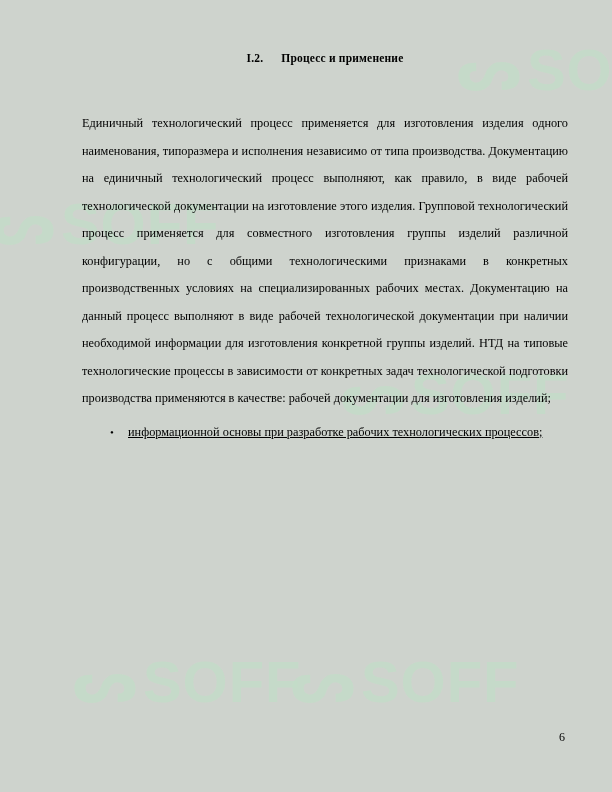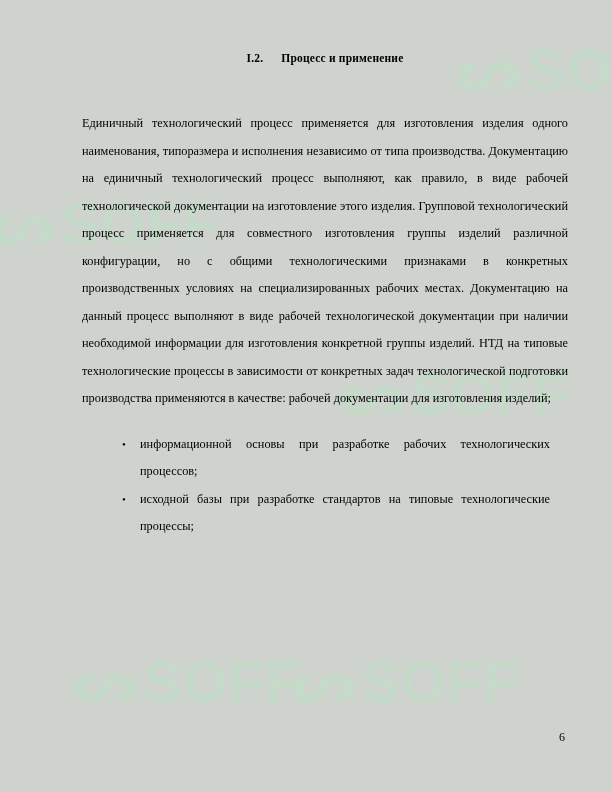--- a/index.html
+++ b/index.html
@@ -68,22 +68,23 @@
     font-size: 12.3px;
     line-height: 27.5px;
     text-align: justify;
     text-justify: inter-word;
     margin: 0;
     padding-right: 0px;
   }
 
   ul.bullets {
     list-style: none;
-    margin: 18px;
+    margin: 6px;
     padding: 0;
+    text-decoration: underline;
   }
   ul.bullets li {
     font-size: 12.3px;
     line-height: 27.5px;
     text-align: justify;
     position: relative;
     padding-left: 40px;
     margin: 0;
   }
   ul.bullets li::before {
@@ -123,19 +124,18 @@
 <div class="page">
 
   <h1 class="doc-heading">
     <span class="num">I.2.</span><span>Процесс и применение</span>
   </h1>
 
   <p class="body-text">Единичный технологический процесс применяется для изготовления изделия одного наименования, типоразмера и исполнения независимо от типа производства. Документацию на единичный технологический процесс выполняют, как правило, в виде рабочей технологической документации на изготовление этого изделия. Групповой технологический процесс применяется для совместного изготовления группы изделий различной конфигурации, но с общими технологическими признаками в конкретных производственных условиях на специализированных рабочих местах. Документацию на данный процесс выполняют в виде рабочей технологической документации при наличии необходимой информации для изготовления конкретной группы изделий. НТД на типовые технологические процессы в зависимости от конкретных задач технологической подготовки производства применяются в качестве: рабочей документации для изготовления изделий;</p>
 
   <ul class="bullets">
     <li>информационной основы при разработке рабочих технологических процессов;</li>
-    <li>исходной базы при разработке стандартов на типовые технологические процессы;</li>
   </ul>
 
 
 </div>
 
 <div class="page-number">6</div>
 
 </body></html>

